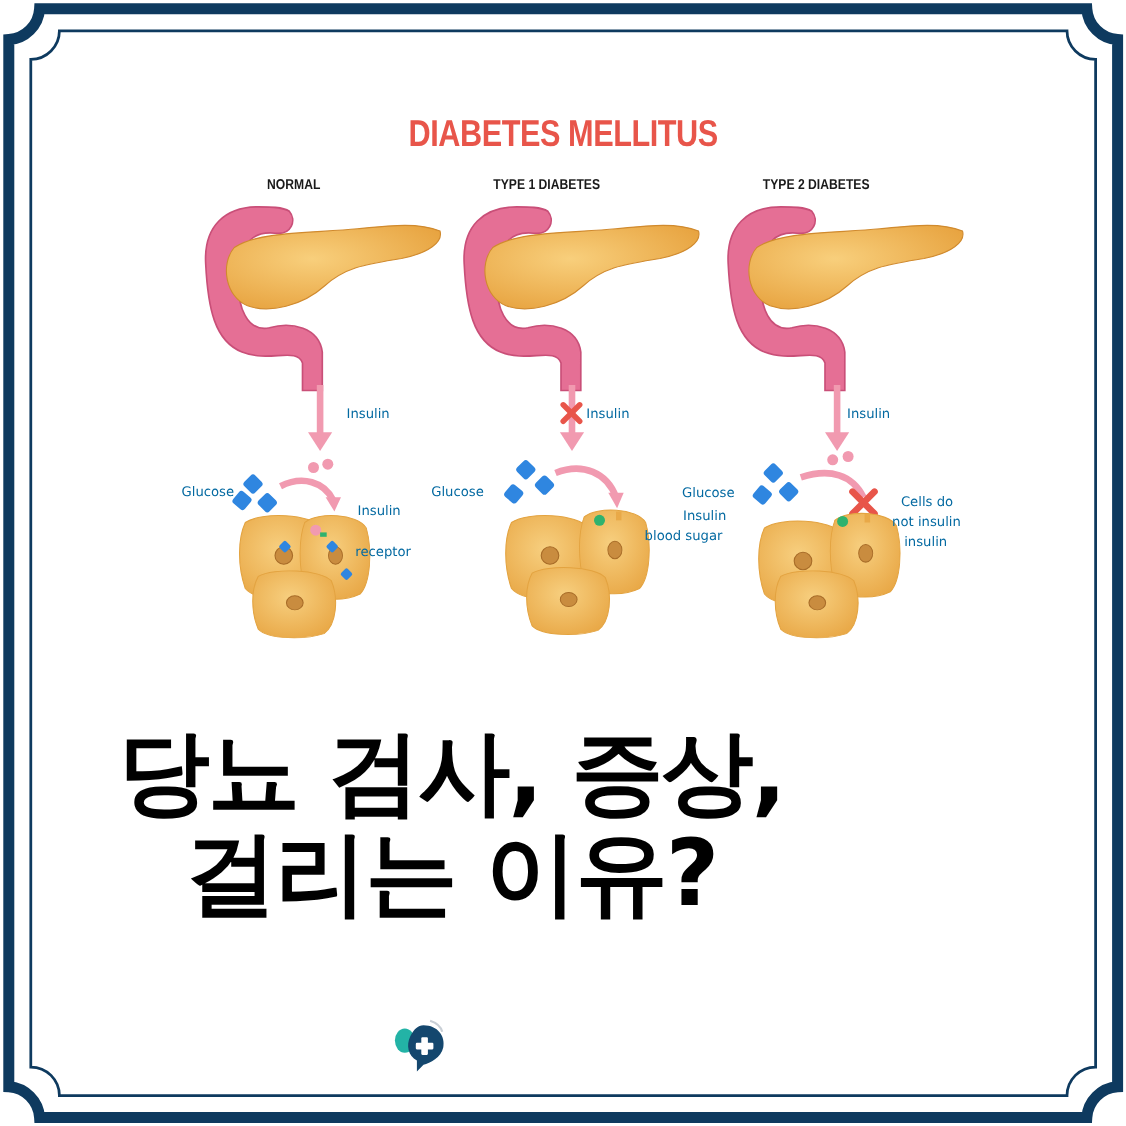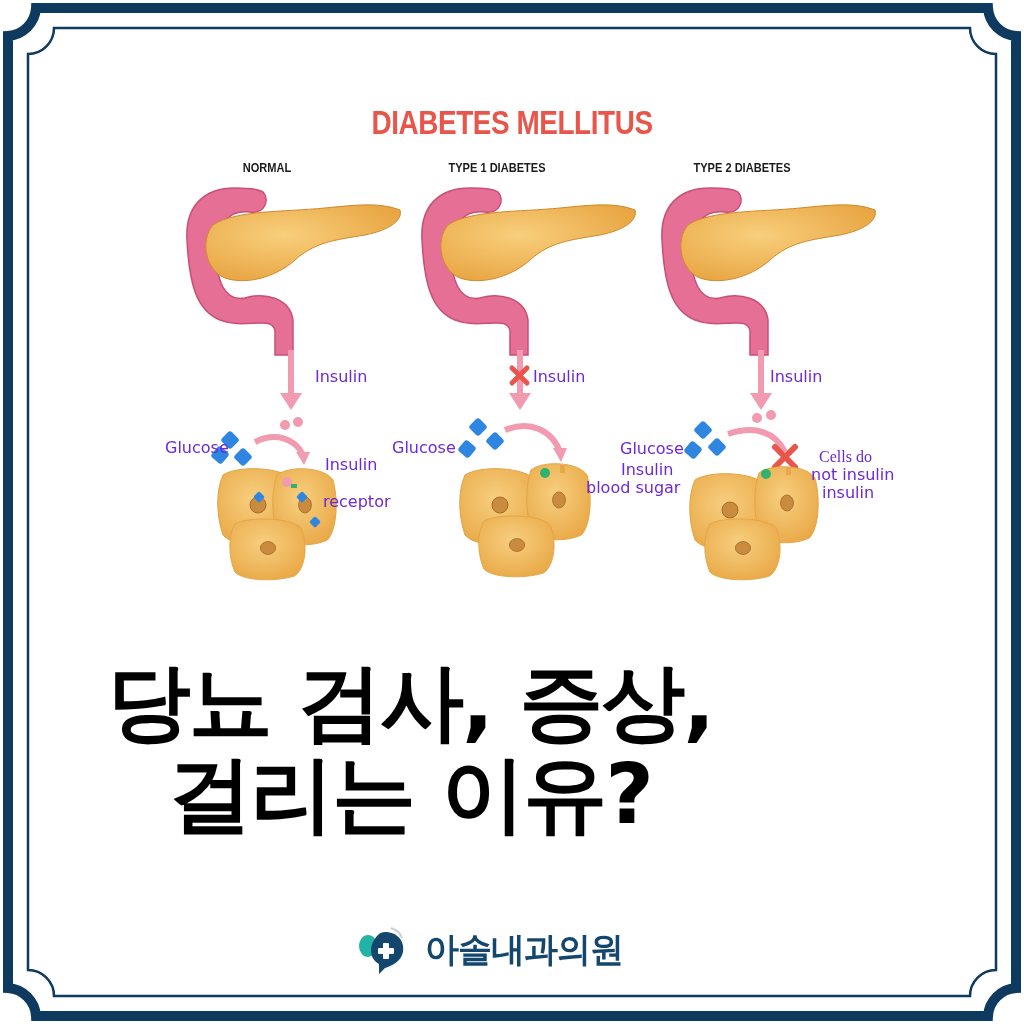--- a/index.html
+++ b/index.html
@@ -1,20 +1,20 @@
 <!DOCTYPE html>
 <html><head>
 <meta charset="utf-8">
 <style>
   html, body { margin:0; padding:0; }
   body { width:1024px; height:1024px; background:#ffffff; position:relative; overflow:hidden; font-family:"Liberation Sans", sans-serif; }
   .frame-svg { position:absolute; left:0; top:0; width:1024px; height:1024px; }
   .title { position:absolute; top:103px; left:0; width:1024px; text-align:center; font-family:"Liberation Sans", sans-serif; font-weight:bold; font-size:34px; letter-spacing:-0.5px; color:#e8554a; transform:scaleX(0.82); transform-origin:512px 0; }
   .col-head { position:absolute; top:160px; font-weight:bold; font-size:13px; color:#1a1a1a; transform:scaleX(0.85); text-align:center; width:200px; }
-  .lbl { position:absolute; font-family:"DejaVu Sans", sans-serif; font-size:16px; color:#6d28d9; line-height:15px; text-align:center; white-space:nowrap; }
+  .lbl { position:absolute; font-family:"DejaVu Sans", sans-serif; font-size:12px; color:#0369a1; line-height:15px; text-align:center; white-space:nowrap; }
   .diagram-svg { position:absolute; left:0; top:0; width:1024px; height:600px; }
   .headline { position:absolute; left:0; width:820px; text-align:center; font-family:"DejaVu Sans", sans-serif; font-weight:bold; color:#000; font-size:84px; letter-spacing:-2px; line-height:1; }
   .brand { position:absolute; top:925px; left:355px; height:50px; display:flex; align-items:center; gap:18px; }
   .brand-name { font-family:"DejaVu Sans", sans-serif; font-weight:bold; font-size:34px; color:#14476e; letter-spacing:-1px; }
 </style>
 </head>
 <body>
 
 <svg class="frame-svg" viewBox="0 0 1024 1024">
 
@@ -164,29 +164,28 @@
 <div class="lbl" style="left:325px; top:457px;">Insulin</div>
 <div class="lbl" style="left:323px; top:474px;margin-top:20px;">receptor</div>
 
 <div class="lbl" style="left:533px; top:369px;">Insulin</div>
 <div class="lbl" style="left:392px; top:440px;">Glucose</div>
 
 <div class="lbl" style="left:770px; top:369px;">Insulin</div>
 <div class="lbl" style="left:620px; top:441px;">Glucose</div>
 <div class="lbl" style="left:621px; top:462px;">Insulin</div>
 <div class="lbl" style="left:586px; top:480px;">blood sugar</div>
-<div class="lbl" style="left:819px; top:449px;font-family:Liberation Serif, serif;">Cells do</div>
+<div class="lbl" style="left:819px; top:449px;">Cells do</div>
 <div class="lbl" style="left:811px; top:467px;">not insulin</div>
 <div class="lbl" style="left:822px; top:485px;">insulin</div>
 
 <div class="headline" style="top:660px;">당뇨 검사, 증상,</div>
 <div class="headline" style="top:752px;">걸리는 이유?</div>
 
 <div class="brand">
   <svg width="52" height="52" viewBox="0 0 52 52">
     <ellipse cx="13" cy="22" rx="9" ry="11" fill="#23b3a6"></ellipse>
     <path d="M30,8 C43,8 50,18 48,28 C46,38 36,42 30,44 L24,50 L24,40 C16,36 14,26 18,18 C21,12 25,8 30,8 Z" fill="#14476e"></path>
     <path d="M36,4 C42,6 46,10 47,14" fill="none" stroke="#c9cfd6" stroke-width="2"></path>
     <rect x="28" y="19" width="6" height="16" rx="1" fill="#ffffff"></rect>
     <rect x="23" y="24" width="16" height="6" rx="1" fill="#ffffff"></rect>
   </svg>
-  <span class="brand-name">아솔내과의원</span>
 </div>
 
 </body></html>

